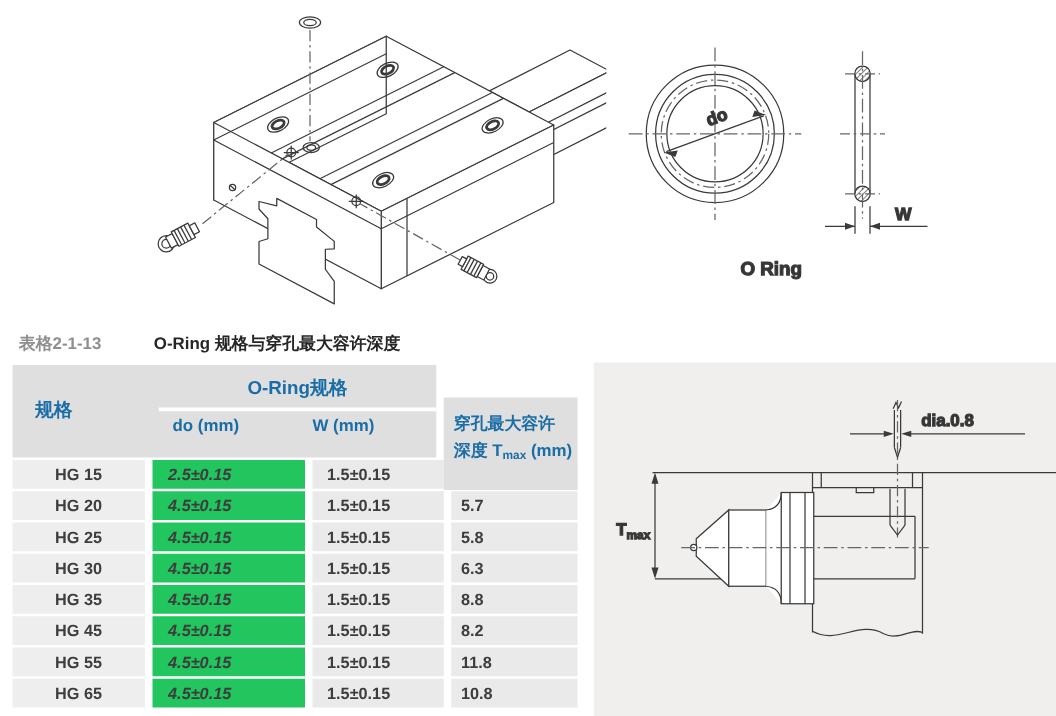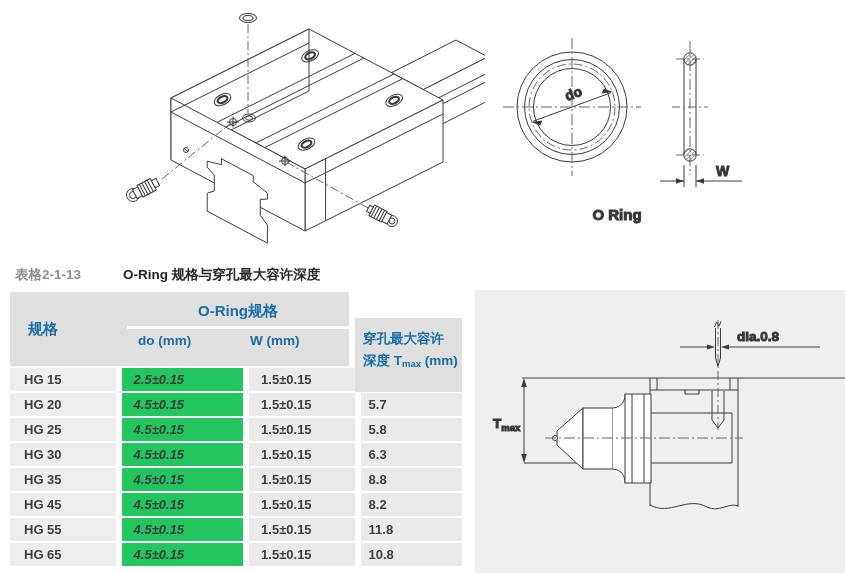--- a/index.html
+++ b/index.html
@@ -24,21 +24,21 @@
   .spec-h { position:absolute; left:18px; top:0; height:74px; line-height:74px;
             color:#1a6da6; font-weight:bold; font-size:15px; }
   .group-h { position:absolute; left:117px; top:5px; width:222px; text-align:center;
              color:#1a6da6; font-weight:bold; font-size:15px; line-height:28px; }
   .underline { position:absolute; left:117px; top:34px; width:222px; height:3px; background:#fff; }
   .do-h { position:absolute; left:128px; top:41px; color:#1a6da6; font-weight:bold; font-size:13.5px; }
   .w-h  { position:absolute; left:240px; top:41px; color:#1a6da6; font-weight:bold; font-size:13.5px; }
   .sub { font-size:9.5px; vertical-align:-2px; }
   .trow { display:flex; gap:6px; margin-top:2px; }
   .trow .c { height:23px; line-height:23px; font-size:13px; font-weight:bold; color:#3d3d3d; }
-  .c1 { width:111px; background:#eeeeee; padding-left:14px; }
+  .c1 { width:111px; background:#eeeeee; padding-left:34px; }
   .c2 { width:128px; background:#22c55e; padding-left:12px;font-style:italic; }
   .c3 { width:111px; background:#eaeaea; padding-left:12px; }
   .c4 { width:107px; background:#eaeaea; padding-left:8px; }
 
   
   .panel { position:absolute; left:475px; top:290px; width:436px; height:283px; background:#f0efee; }
 
   svg text { font-family:"Liberation Sans","DejaVu Sans",sans-serif; }
 </style>
 </head>

